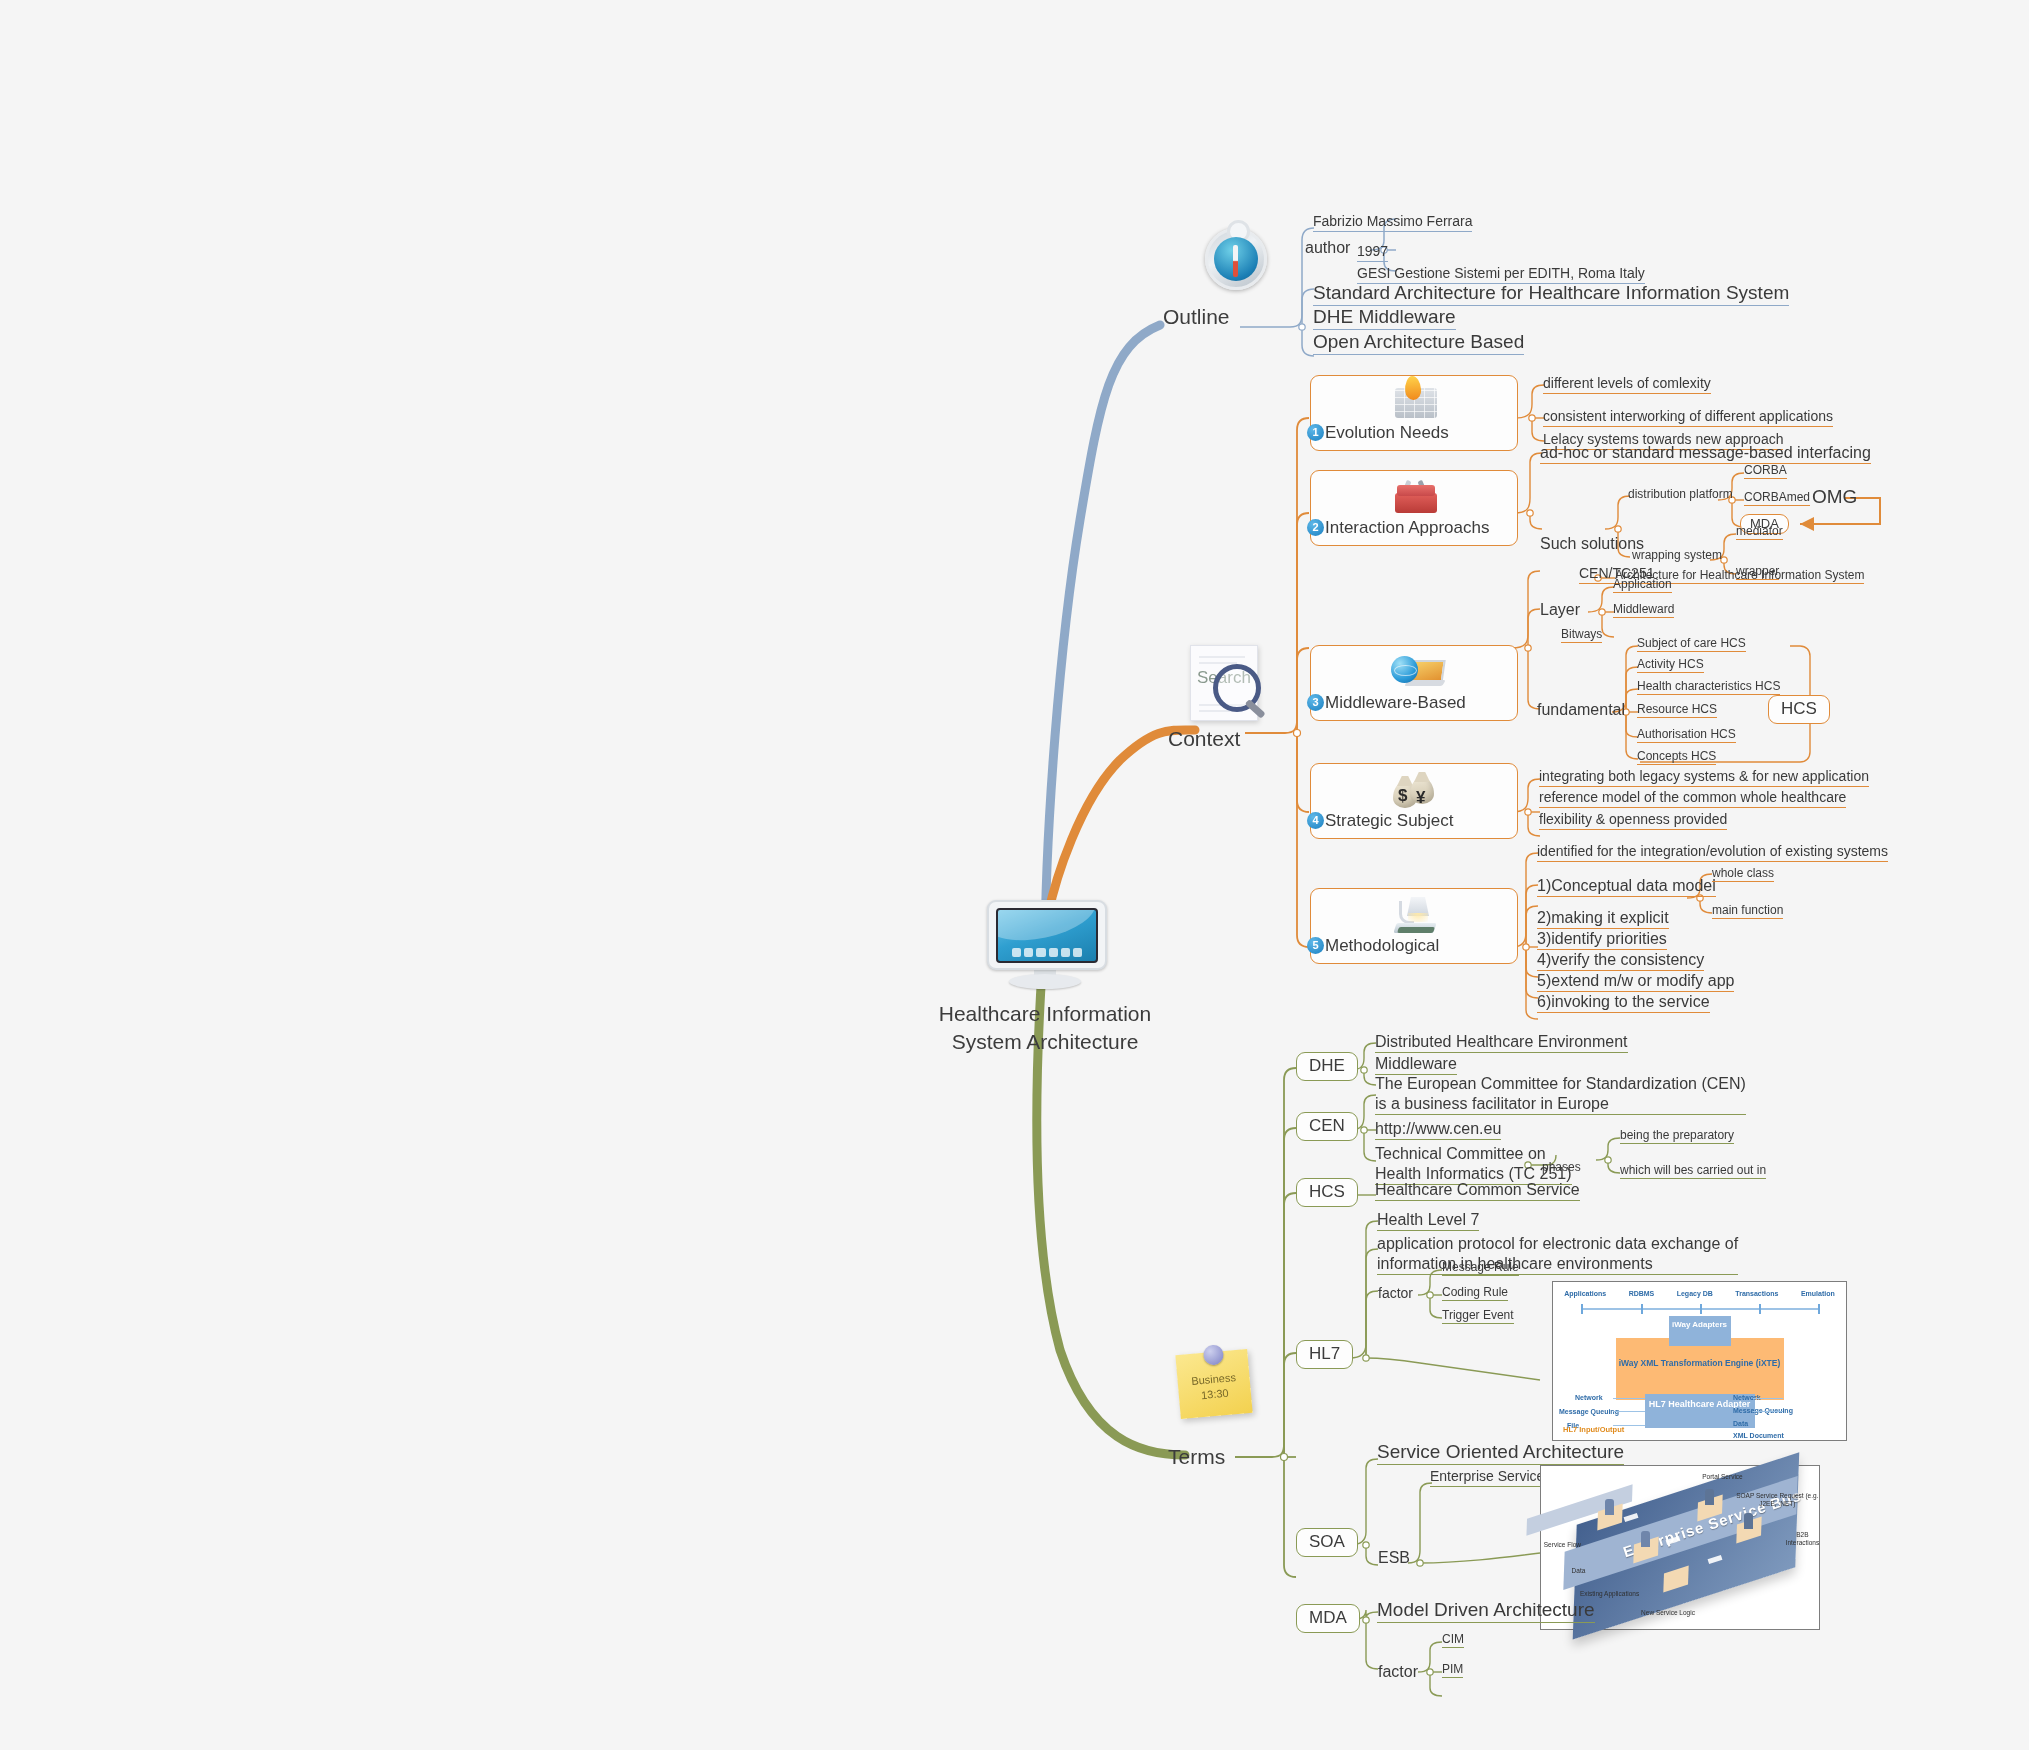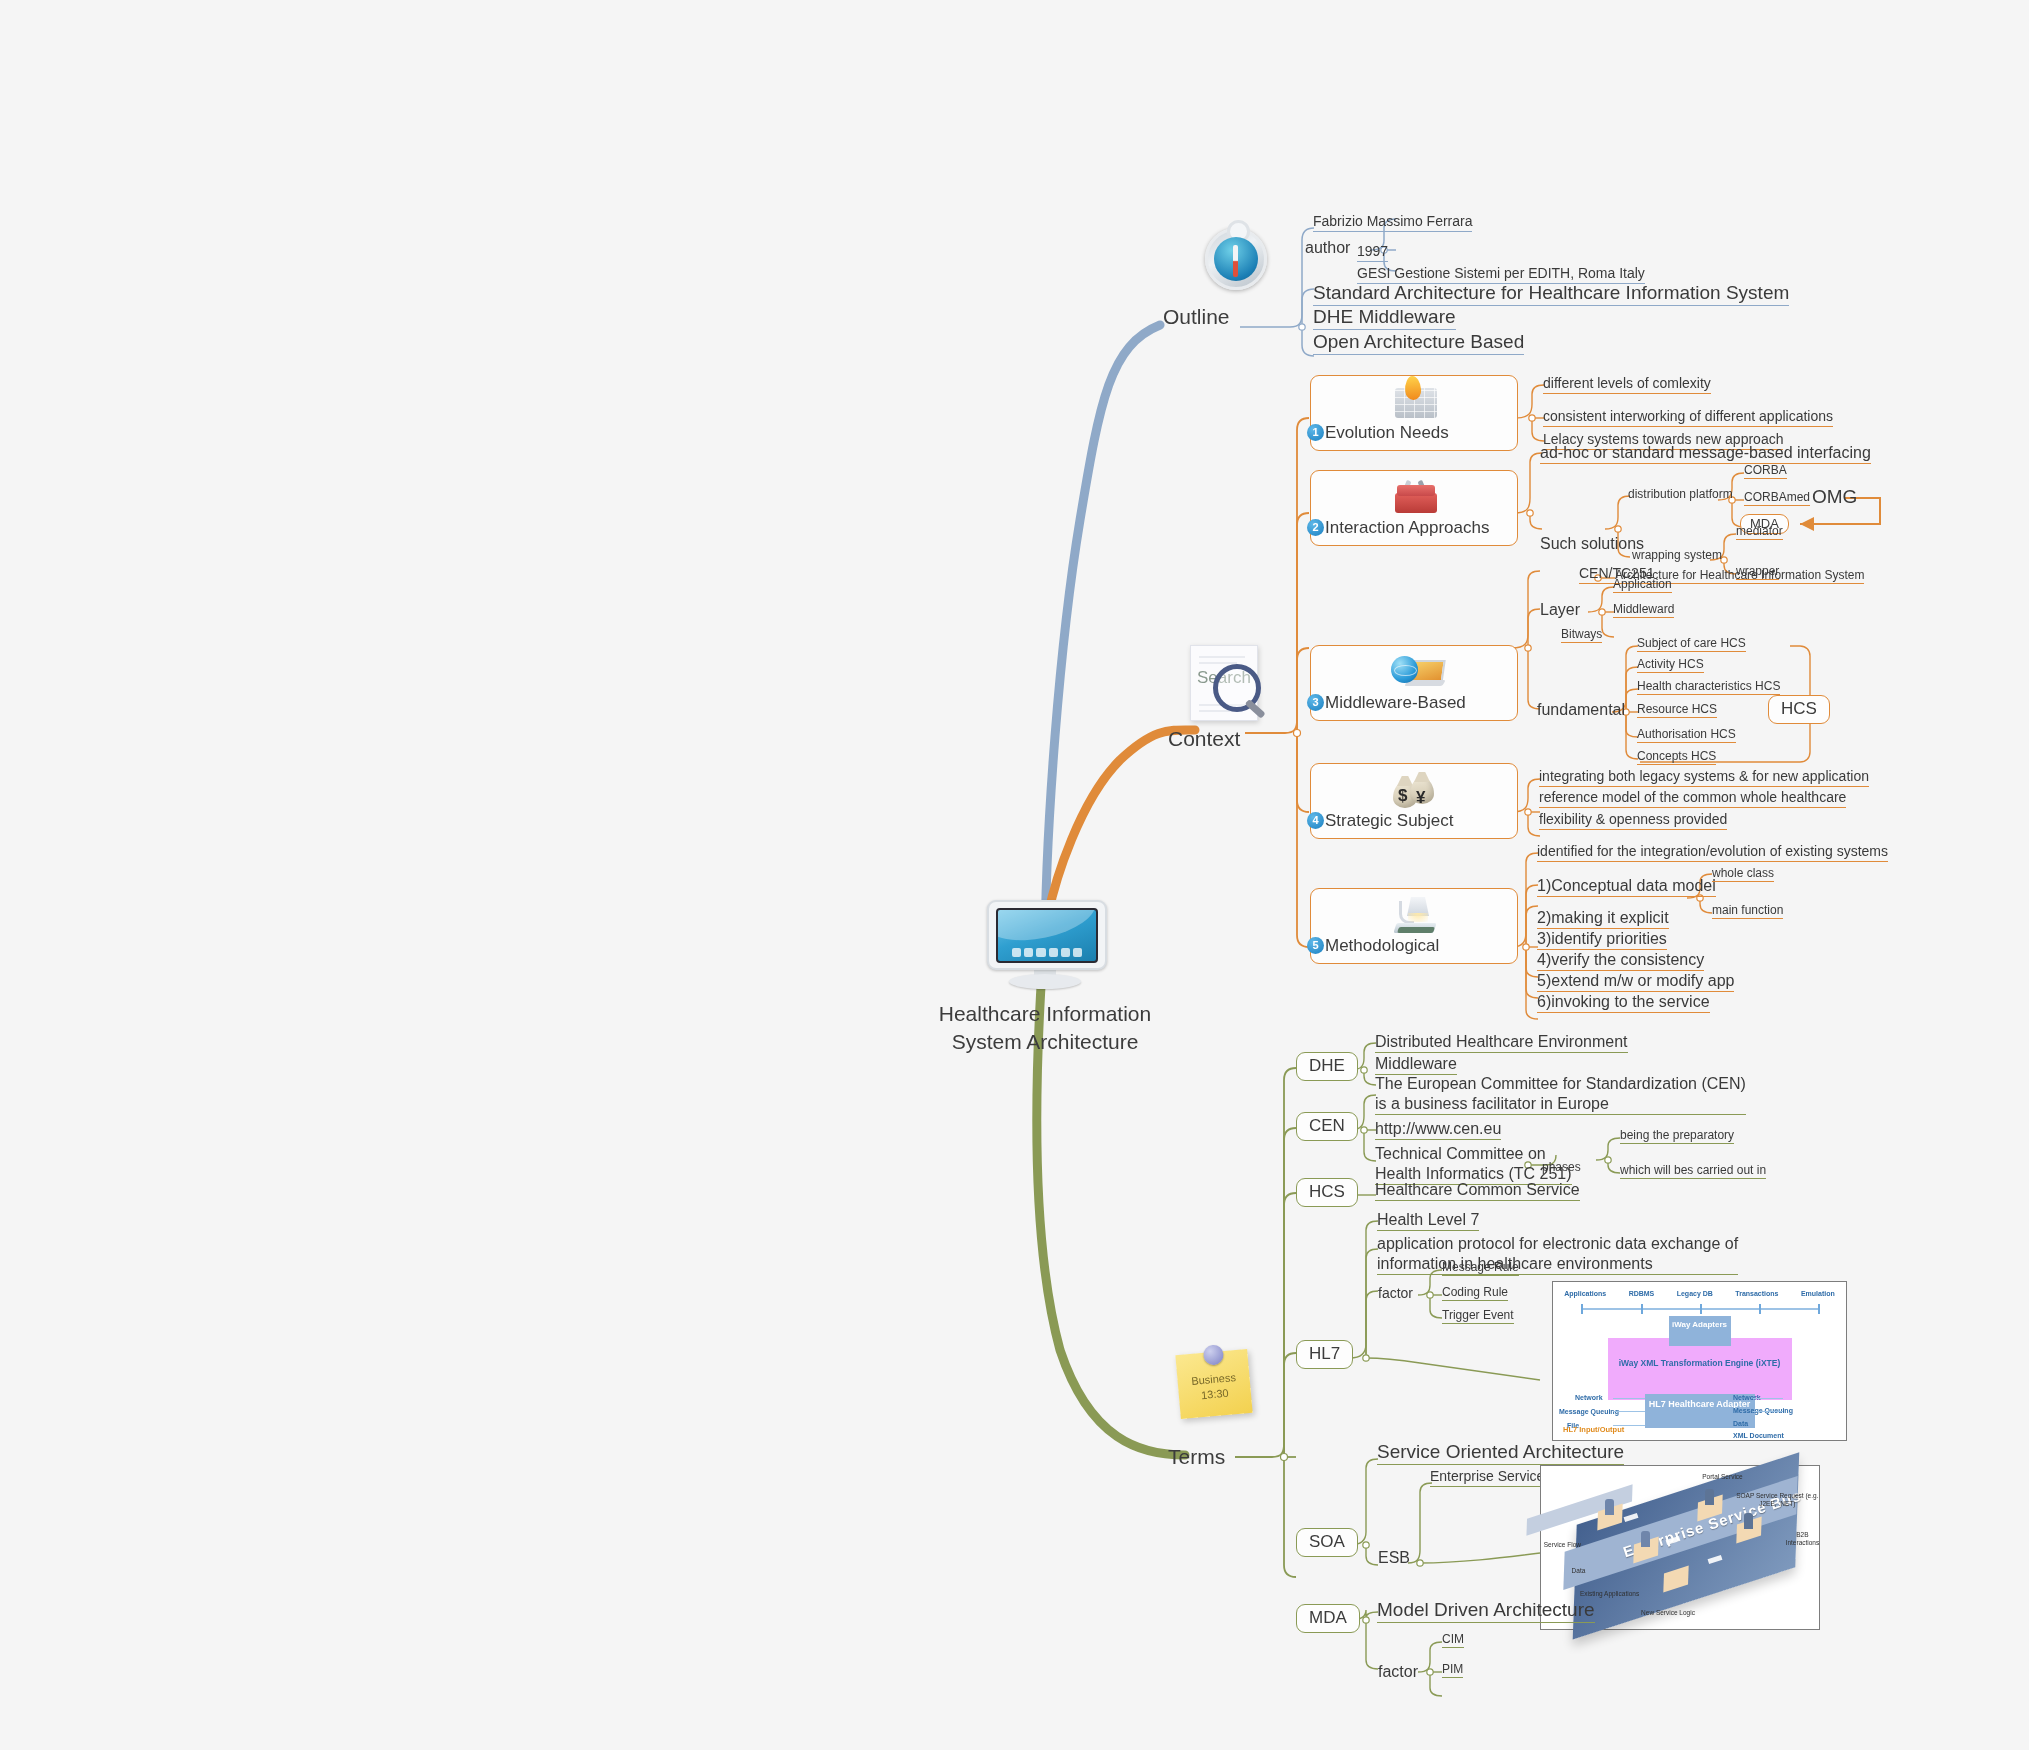--- a/index.html
+++ b/index.html
@@ -142,21 +142,21 @@
   .pill.small{font-size:13px;padding:1px 9px 2px 9px;}
 
   
   .diagram{position:absolute;background:#fff;border:1px solid #7d7d7d;box-sizing:border-box;}
 
   
   .iw-top{position:absolute;top:8px;left:0;right:0;display:flex;justify-content:space-around;font-size:7px;font-weight:bold;color:#2f6ca8;}
   .iw-rule{position:absolute;top:26px;left:28px;right:28px;height:2px;background:#9dc3e6;}
   .iw-tick{position:absolute;top:22px;width:2px;height:10px;background:#6fa8dc;}
   .iw-adapters{position:absolute;left:50%;transform:translateX(-50%);top:34px;width:62px;height:30px;background:#8fb3da;color:#fff;font-size:8px;font-weight:bold;text-align:center;padding-top:4px;box-sizing:border-box;line-height:1.25;}
-  .iw-engine{position:absolute;left:50%;transform:translateX(-50%);top:56px;width:184px;height:62px;background:#f0abfc;color:#2f6ca8;font-size:8.5px;font-weight:bold;text-align:center;padding-top:20px;box-sizing:border-box;line-height:1.3;}
+  .iw-engine{position:absolute;left:50%;transform:translateX(-50%);top:56px;width:168px;height:62px;background:#fdba74;color:#2f6ca8;font-size:8.5px;font-weight:bold;text-align:center;padding-top:20px;box-sizing:border-box;line-height:1.3;}
   .iw-hl7{position:absolute;left:50%;transform:translateX(-50%);top:112px;width:110px;height:34px;background:#8fb3da;color:#fff;font-size:9px;font-weight:bold;text-align:center;padding-top:5px;box-sizing:border-box;line-height:1.3;}
   .iw-lbl{position:absolute;font-size:7px;color:#2f6ca8;font-weight:bold;}
   .iw-foot{position:absolute;left:10px;bottom:6px;font-size:7.5px;font-weight:bold;color:#e08b1d;}
   .iw-line{position:absolute;height:1px;background:#9dc3e6;}
 
   
   .esb-plane{position:absolute;left:10%;top:16%;width:84%;height:66%;
     background:linear-gradient(135deg,#44618f,#7e99bd);
     transform:rotate(-18deg) skewX(-20deg);box-shadow:0 6px 10px rgba(0,0,0,.2);}
   .esb-band{position:absolute;left:6%;top:30%;width:88%;height:22%;background:#9fb4d2;

